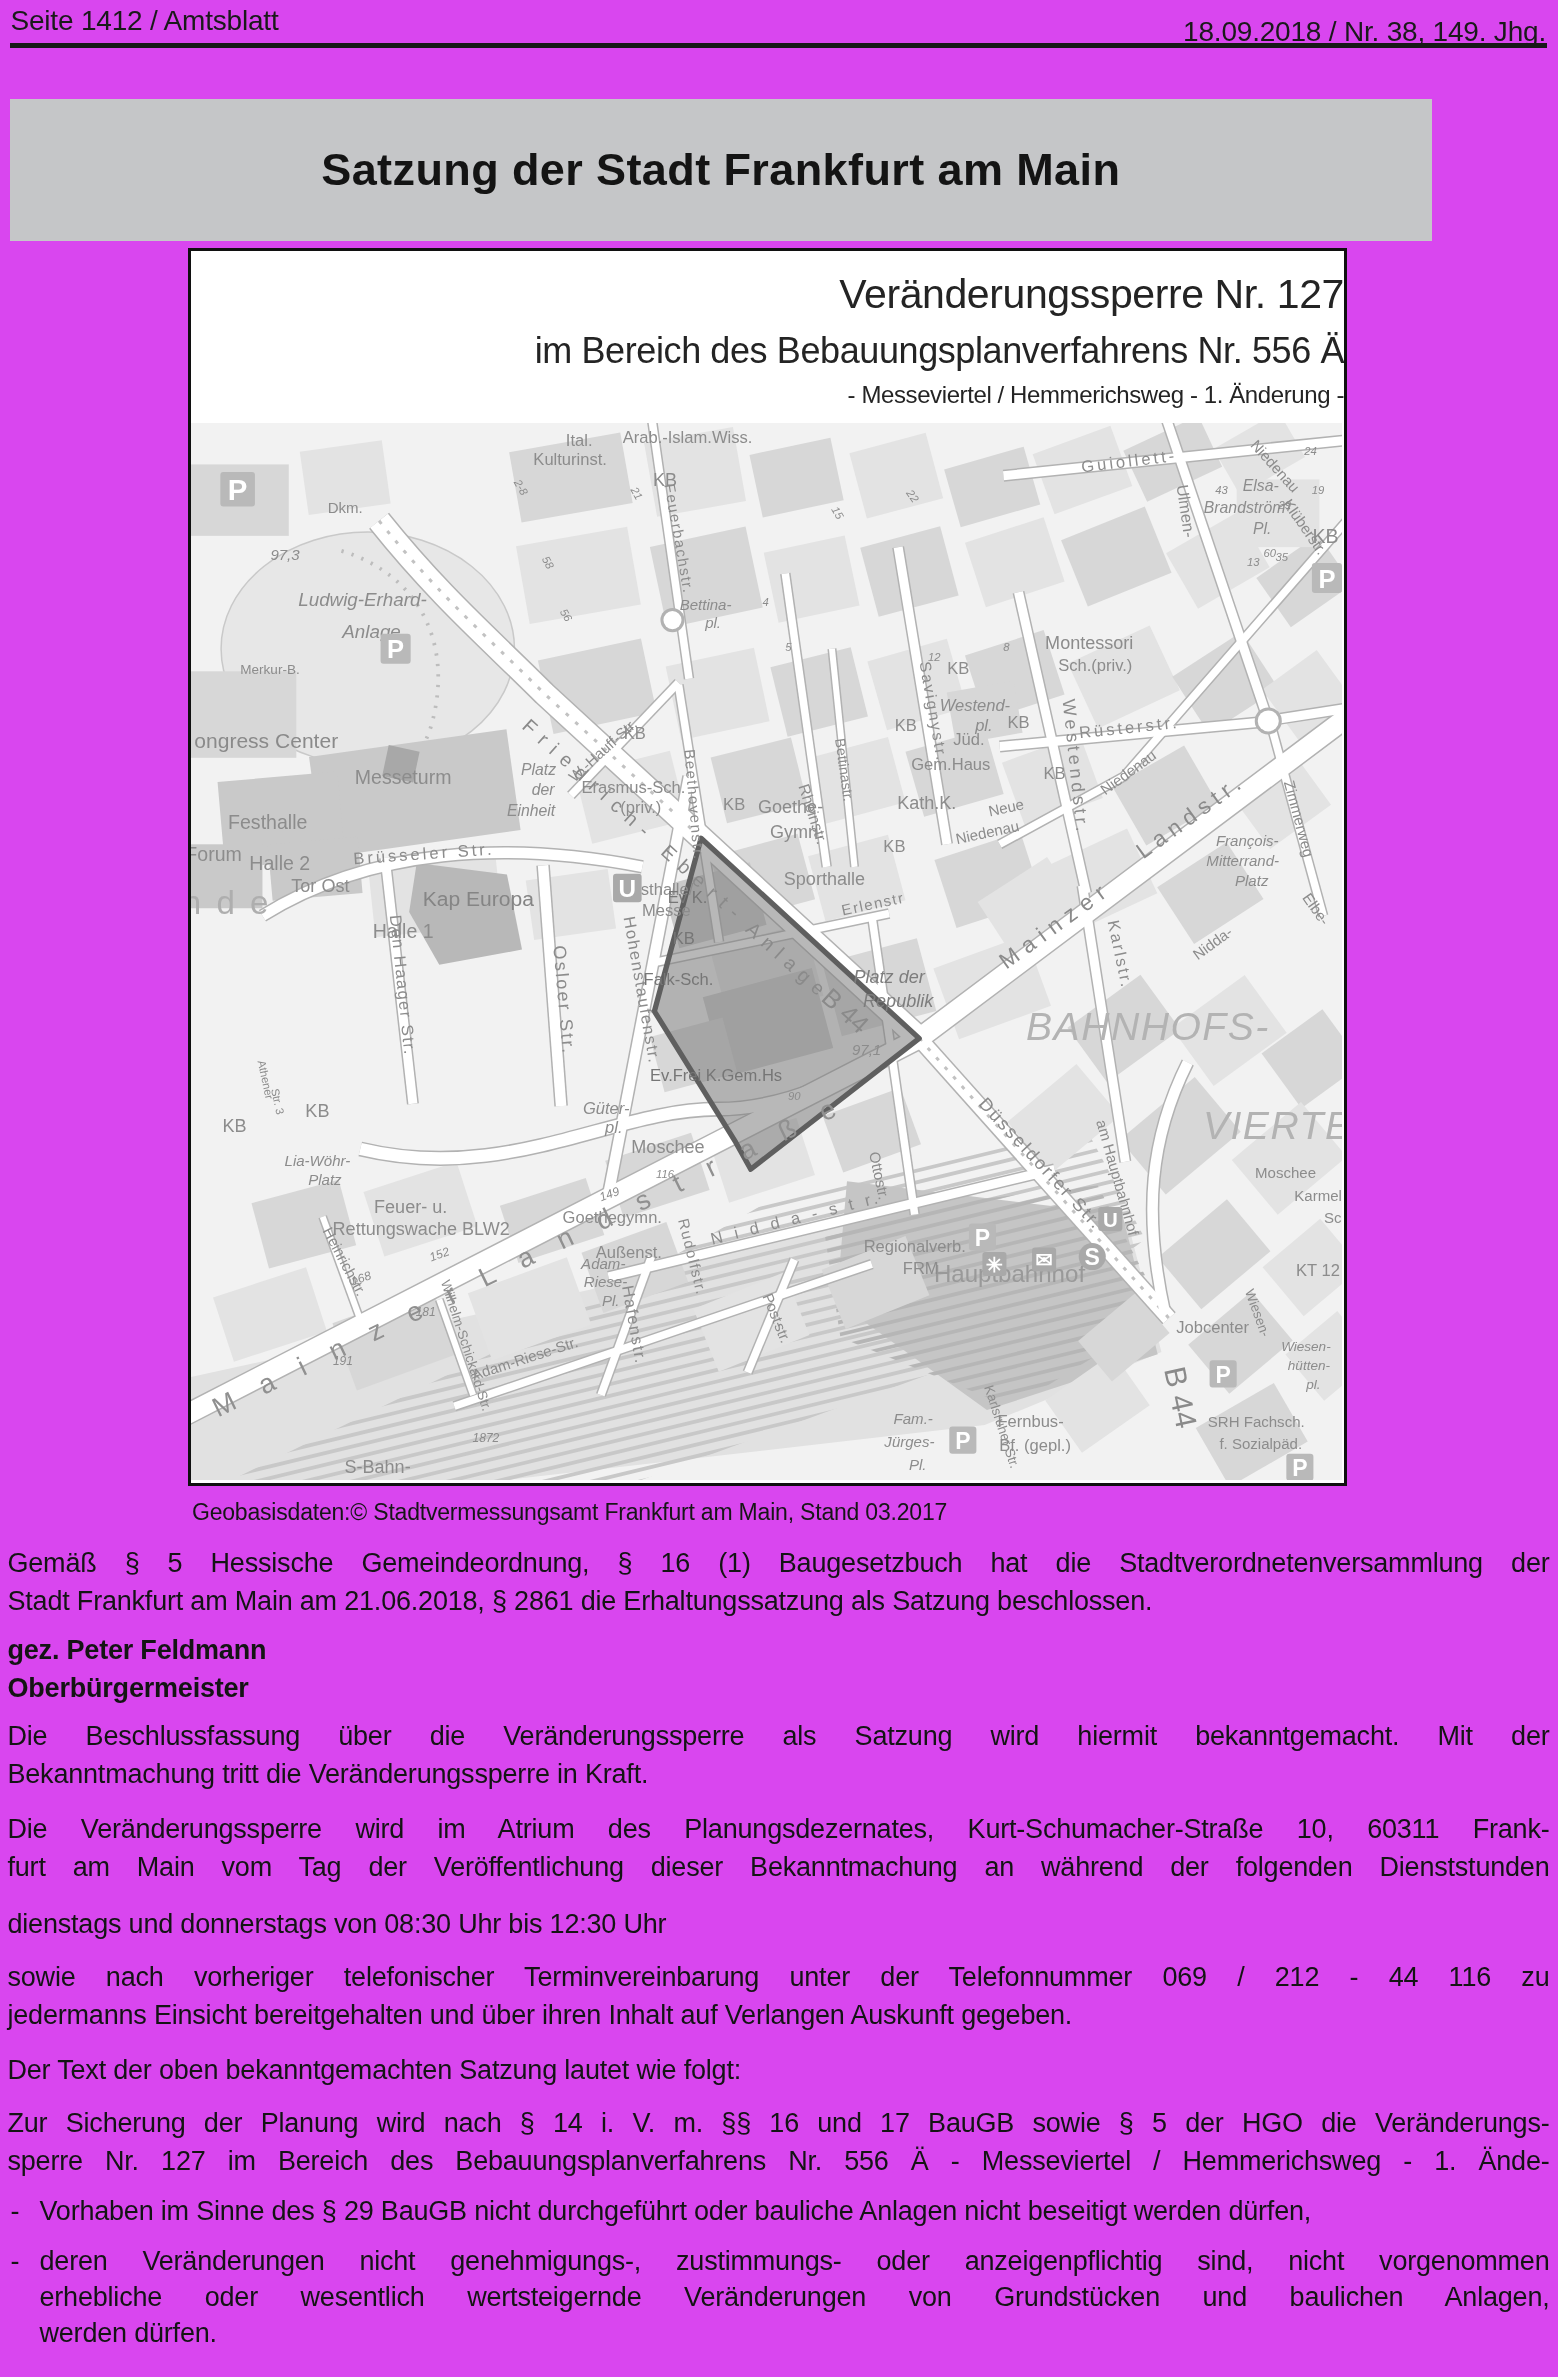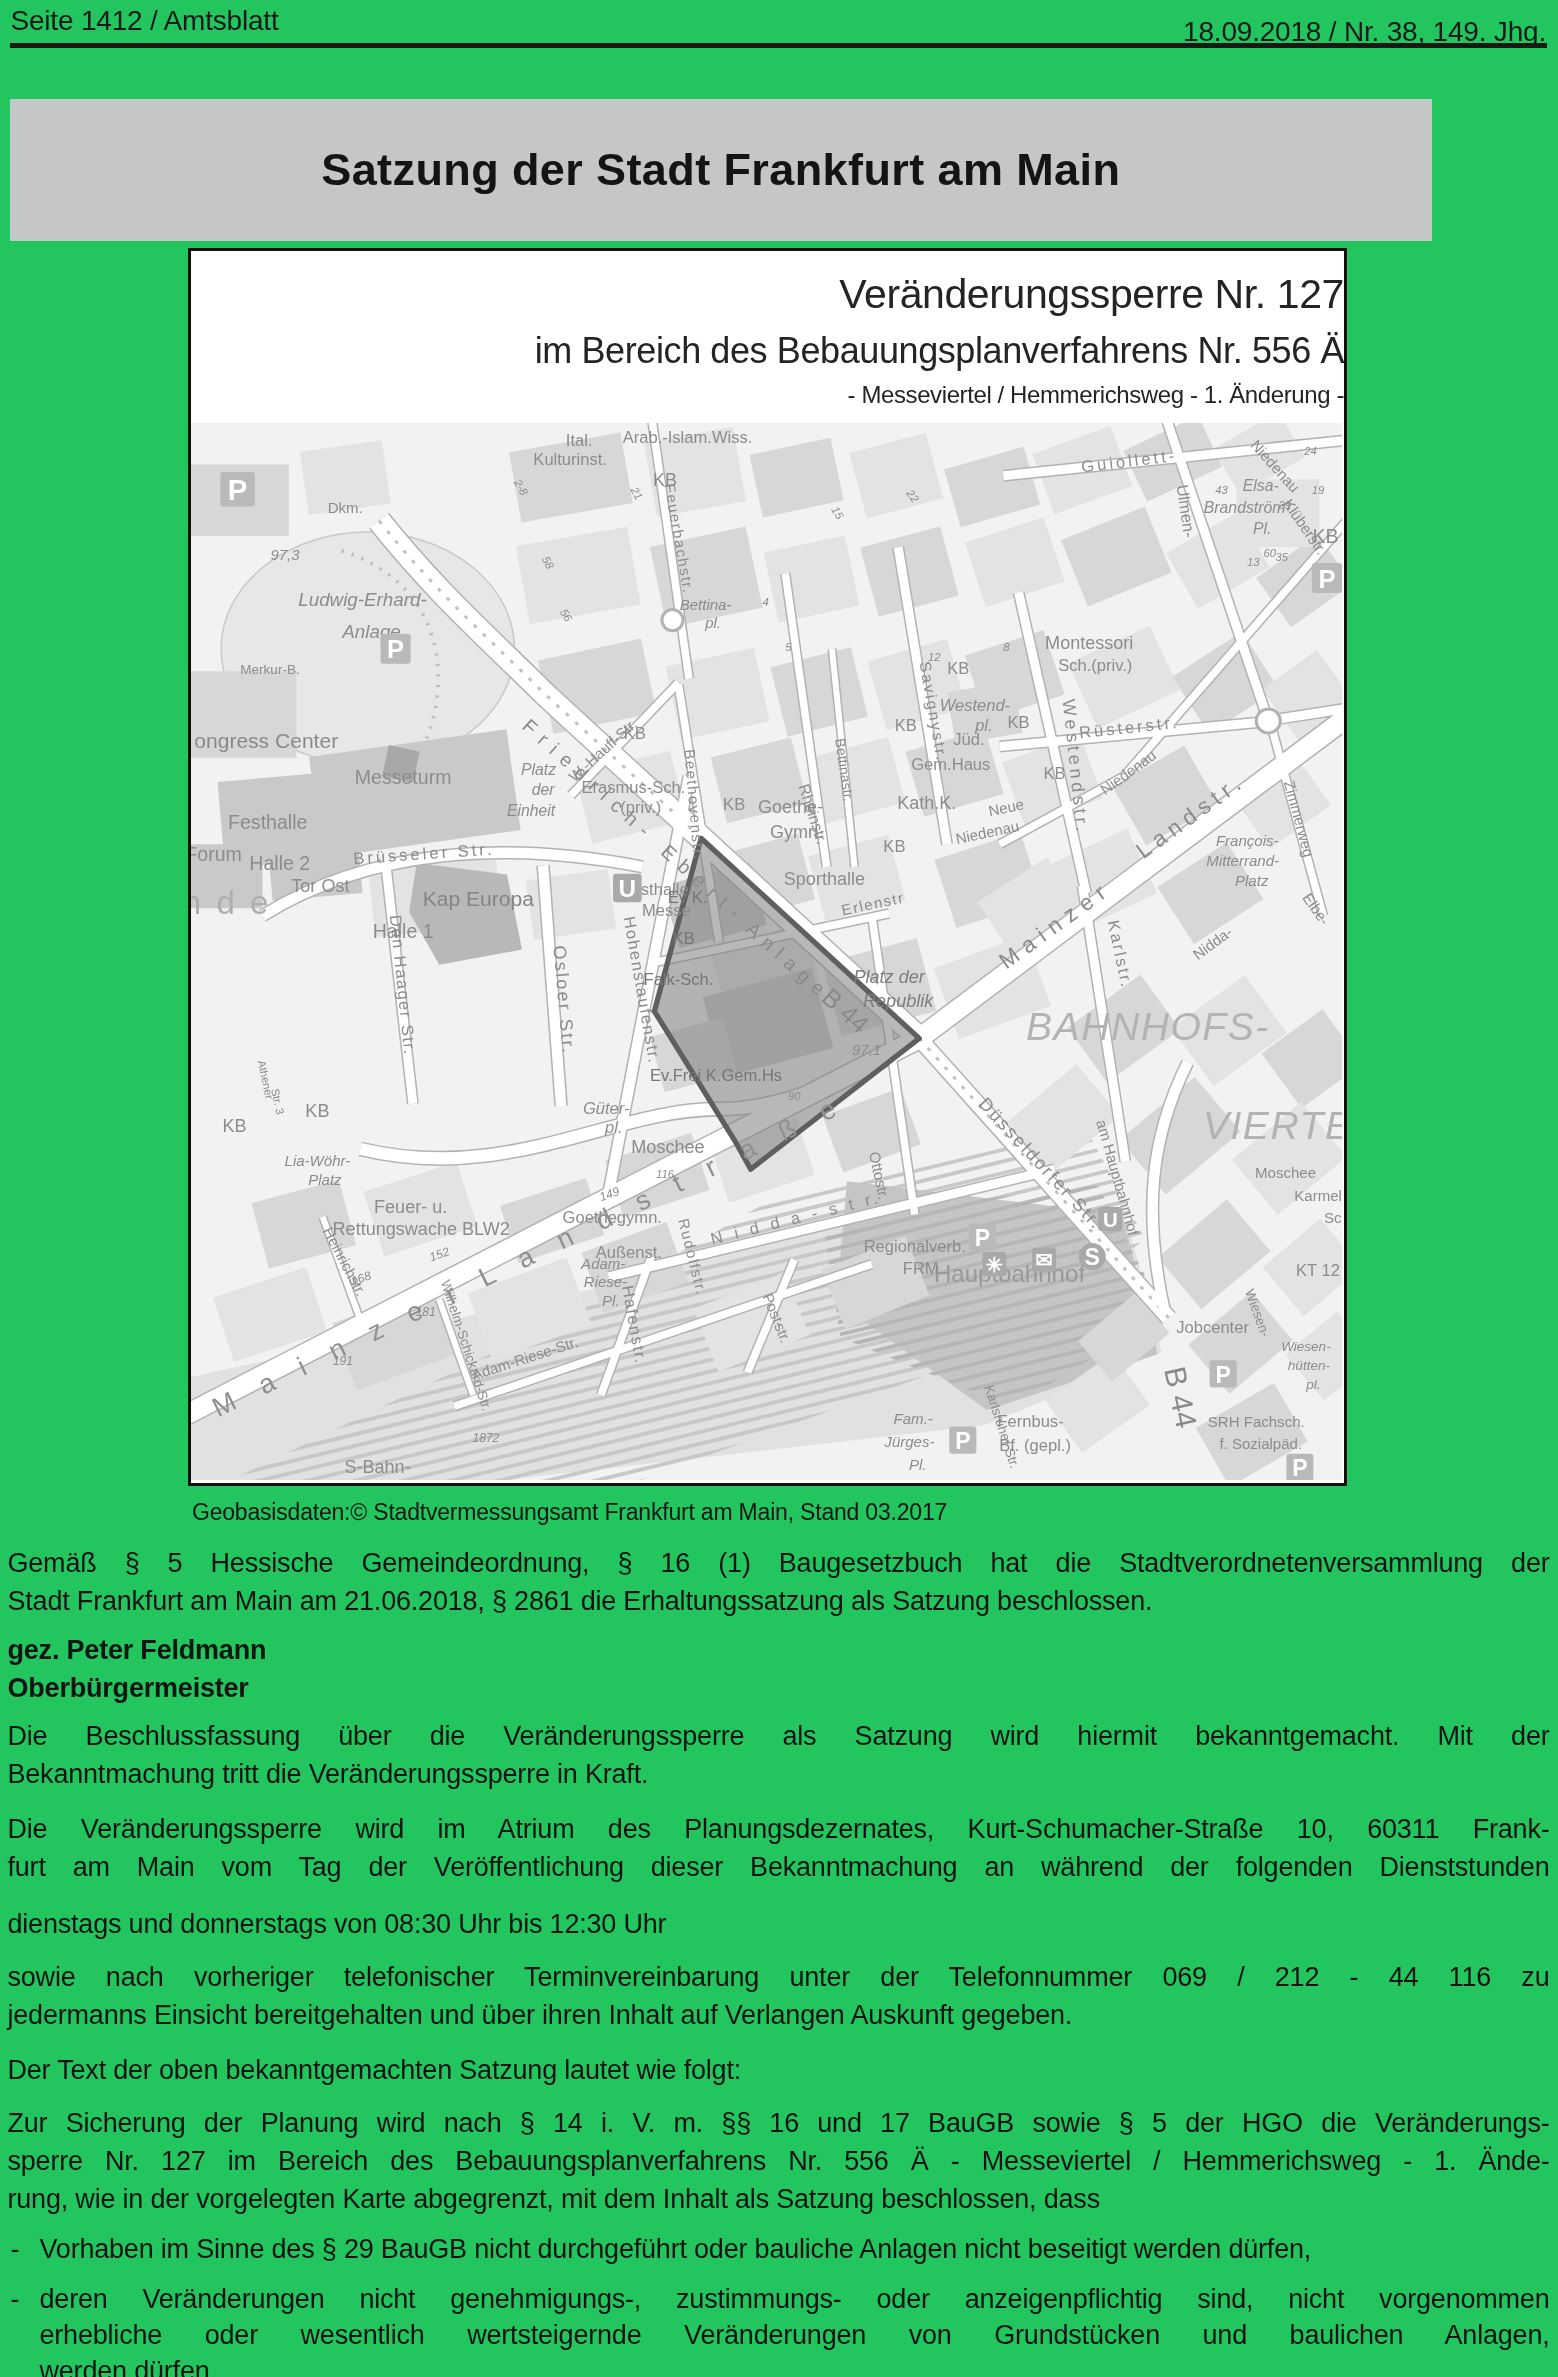--- a/index.html
+++ b/index.html
@@ -1,16 +1,16 @@
 <!DOCTYPE html>
 <html style="font-size:12px"><head>
 <meta charset="utf-8">
 <style>
   html,body{margin:0;padding:0;background:#888;}
-  .page{position:relative;width:1558px;height:2377px;background:#22c55e;
+  .page{position:relative;width:1558px;height:2377px;background:#d946ef;
         font-family:"Liberation Sans",sans-serif;color:#1a1a1a;overflow:hidden;margin:0 auto;}
   
   .hdr-left{position:absolute;left:10.5px;top:4.5px;font-size:28px;letter-spacing:-0.2px;}
   .hdr-right{position:absolute;right:12px;top:16px;font-size:28px;letter-spacing:-0.2px;}
   .hdr-rule{position:absolute;left:9.8px;right:11.3px;top:43px;height:4.5px;background:#181818;}
   
   .banner{position:absolute;left:9.8px;top:99px;width:1422px;height:142px;
           display:flex;align-items:center;justify-content:center;}
   .banner-title{font-size:45px;font-weight:bold;color:#141414;letter-spacing:0.4px;}
   
@@ -490,21 +490,20 @@
       <div class="para" style="margin-bottom: 16.6px;">
         <div class="line just">sowie nach vorheriger telefonischer Terminvereinbarung unter der Telefonnummer 069 / 212 - 44 116 zu</div>
         <div class="line">jedermanns Einsicht bereitgehalten und über ihren Inhalt auf Verlangen Auskunft gegeben.</div>
       </div>
       <div class="para" style="margin-bottom: 15px;">
         <div class="line">Der Text der oben bekanntgemachten Satzung lautet wie folgt:</div>
       </div>
       <div class="para" style="margin-bottom: 13.5px;">
         <div class="line just">Zur Sicherung der Planung wird nach § 14 i. V. m. §§ 16 und 17 BauGB sowie § 5 der HGO die Veränderungs-</div>
         <div class="line just">sperre Nr. 127 im Bereich des Bebauungsplanverfahrens Nr. 556 Ä - Messeviertel / Hemmerichsweg - 1. Ände-</div>
-        <div class="line">rung, wie in der vorgelegten Karte abgegrenzt, mit dem Inhalt als Satzung beschlossen, dass</div>
       </div>
       <div class="para bullet tight" style="margin-bottom: 13.5px;">
         <span class="dash">-</span>
         <div class="line">Vorhaben im Sinne des § 29 BauGB nicht durchgeführt oder bauliche Anlagen nicht beseitigt werden dürfen,</div>
       </div>
       <div class="para bullet tight" style="margin-bottom: 16.6px;">
         <span class="dash">-</span>
         <div class="line just">deren Veränderungen nicht genehmigungs-, zustimmungs- oder anzeigenpflichtig sind, nicht vorgenommen</div>
         <div class="line just">erhebliche oder wesentlich wertsteigernde Veränderungen von Grundstücken und baulichen Anlagen,</div>
         <div class="line">werden dürfen.</div>

